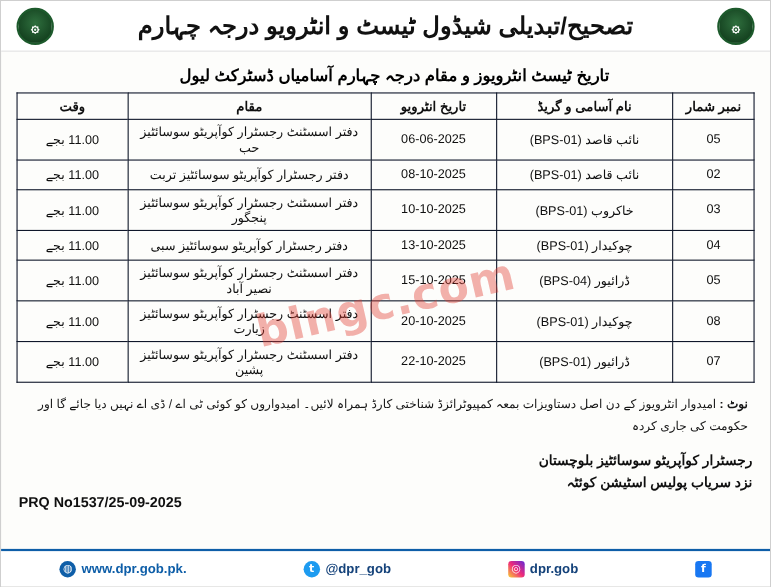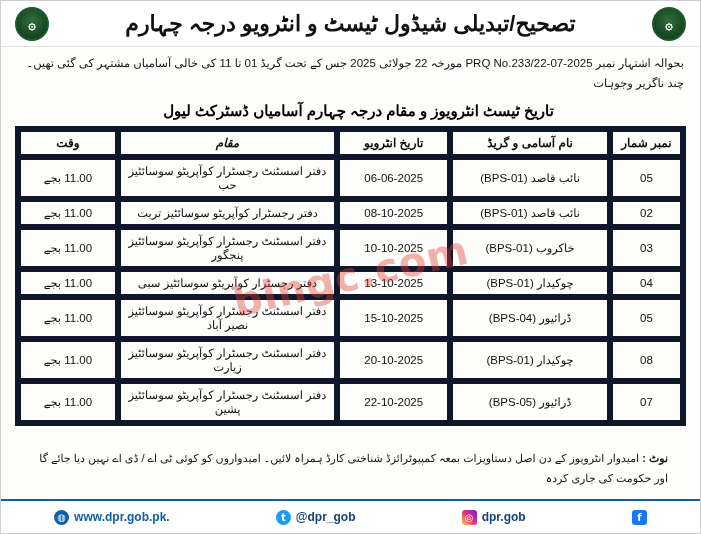--- a/index.html
+++ b/index.html
@@ -66,36 +66,36 @@
   }
   
   .tbl-wrap { padding: 0 14px; position: relative; }
   table.sched {
     width: 100%;
     border-collapse: collapse;
     direction: rtl;
     font-size: 11.5px;
   }
   table.sched th, table.sched td {
-    border: 6px solid #0f172a;
+    border: 1px solid #0f172a;
     text-align: center;
     padding: 4px 3px;
     color: #101010;
     background: transparent;
   }
   table.sched th {
     font-weight: bold;
     font-size: 12px;
     height: 24px;
   }
   table.sched td { height: 27px; }
   .c-sr    { width: 11%; }
   .c-post  { width: 24%; }
   .c-date  { width: 17%; }
-  .c-place { width: 33%; font-style: italic; }
+  .c-place { width: 33%; }
   .c-time  { width: 15%; }
   .ltrcell { direction: ltr; unicode-bidi: embed; }
   
   .watermark {
     position: absolute;
     left: 50%; top: 252px;
     transform: translateX(-50%) rotate(-13deg);
     font-size: 40px;
     font-weight: bold;
     color: rgba(225, 60, 50, 0.40);
@@ -107,21 +107,21 @@
   
   .note {
     direction: rtl;
     text-align: right;
     font-size: 11px;
     line-height: 1.8;
     color: #161616;
     padding: 7px 16px 0 16px;
   }
   .note .note-label { font-weight: bold; letter-spacing: 3px; }
-  .note p { margin: 16px; }
+  .note p { margin: 4px; }
   .note .center-line { text-align: center; }
   
   .signature {
     direction: rtl;
     text-align: right;
     font-size: 12.5px;
     font-weight: bold;
     line-height: 1.6;
     padding: 6px 16px 0 16px;
     color: #0f0f0f;
@@ -166,21 +166,20 @@
 
 <div class="page">
 
   <div class="header">
     <div class="logo logo-left">۞</div>
     <div class="logo logo-right">۞</div>
     <div class="title-main">تصحیح/تبدیلی شیڈول ٹیسٹ و انٹرویو درجہ چہارم</div>
   </div>
 
   <div class="intro">
-    <p>بحوالہ اشتہار نمبر PRQ No.233/22-07-2025 مورخہ 22 جولائی 2025 جس کے تحت گریڈ 01 تا 11 کی خالی آسامیاں مشتہر کی گئی تھیں۔ چند ناگزیر وجوہات</p>
   </div>
 
   <div class="subtitle">تاریخ ٹیسٹ انٹرویوز و مقام درجہ چہارم آسامیاں ڈسٹرکٹ لیول</div>
 
   <div class="tbl-wrap">
     <table class="sched">
       <thead>
         <tr>
           <th class="c-sr">نمبر شمار</th>
           <th class="c-post">نام آسامی و گریڈ</th>
@@ -227,21 +226,21 @@
         </tr>
         <tr>
           <td class="ltrcell">08</td>
           <td>چوکیدار (BPS-01)</td>
           <td class="ltrcell">20-10-2025</td>
           <td>دفتر اسسٹنٹ رجسٹرار کوآپریٹو سوسائٹیز زیارت</td>
           <td>11.00 بجے</td>
         </tr>
         <tr>
           <td class="ltrcell">07</td>
-          <td>ڈرائیور (BPS-05)</td>
+          <td>ڈرائیور (BPS-01)</td>
           <td class="ltrcell">22-10-2025</td>
           <td>دفتر اسسٹنٹ رجسٹرار کوآپریٹو سوسائٹیز پشین</td>
           <td>11.00 بجے</td>
         </tr>
       </tbody>
     </table>
   </div>
 
   <div class="watermark">blngc.com</div>
 

